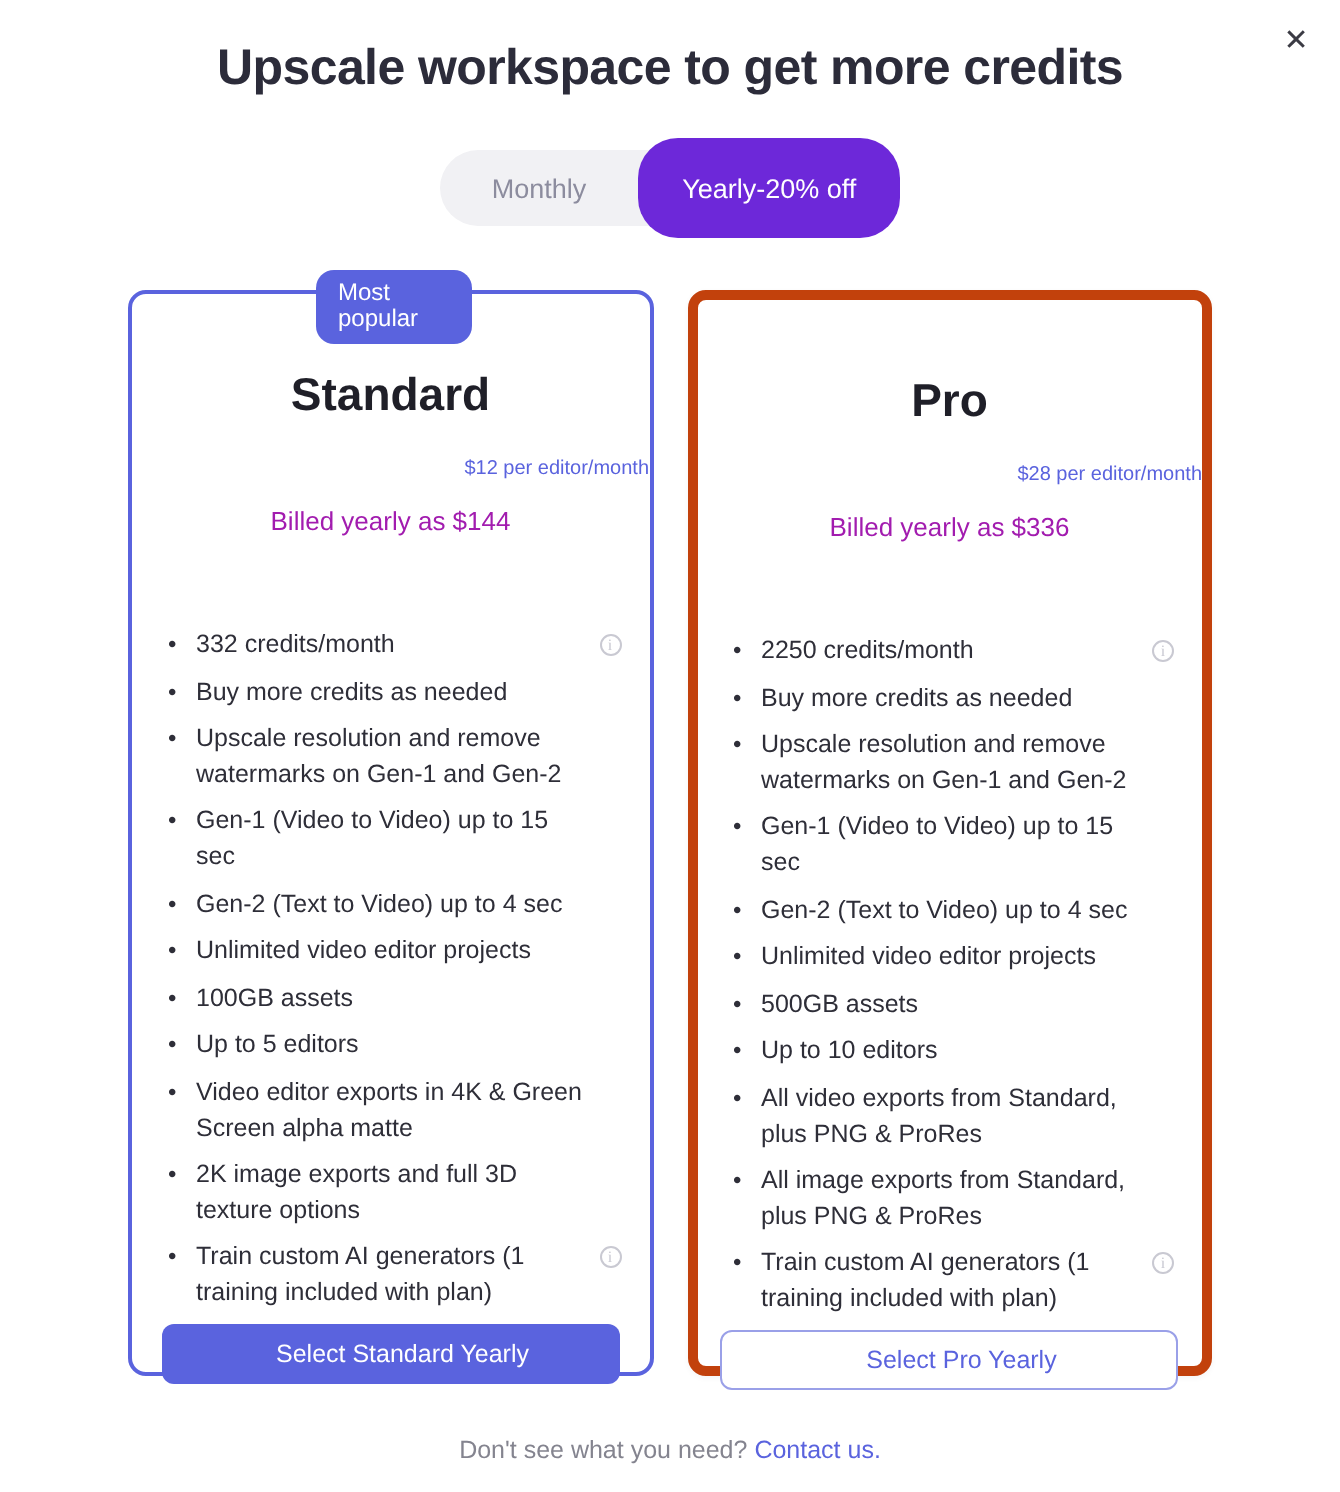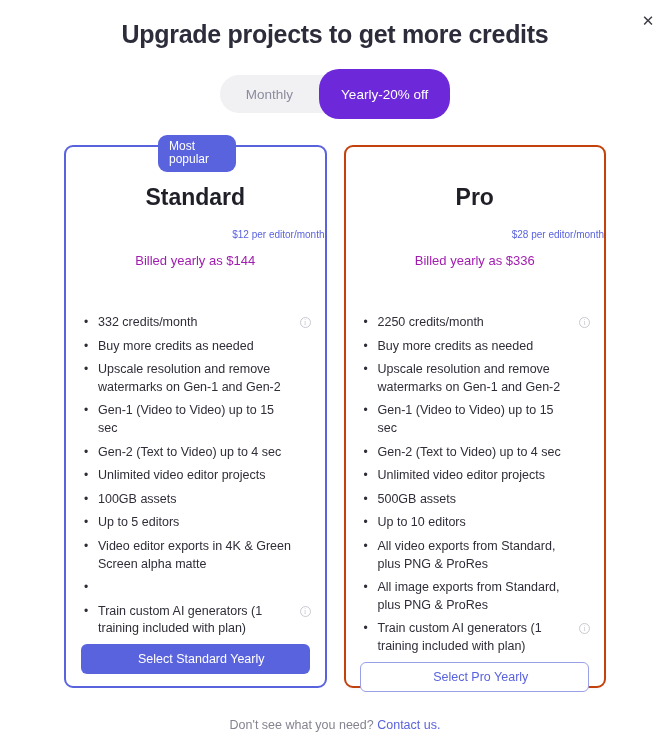--- a/index.html
+++ b/index.html
@@ -102,21 +102,21 @@
     background: #ffffff;
     border-radius: 9px;
     display: flex;
     flex-direction: column;
   }
   .card.featured {
     border: 2px solid #5a63de;
     box-shadow: 0 0 0 0 rgba(0,0,0,0);
   }
   .card.plain {
-    border: 2px solid #c2410c;
+    border: 5px solid #c2410c;
     box-shadow: 0 1px 3px rgba(0,0,0,0.045);
   }
 
   .badge {
     position: absolute;
     top: -12px;
     left: 92px;
     background: #5a63de;
     color: #ffffff;
     border-radius: 9px;
@@ -232,21 +232,21 @@
     cursor: pointer;
   }
 </style>
 </head>
 <body>
 
 <div class="modal">
 
   <button class="close-btn">✕</button>
 
-  <div class="modal-title">Upgrade projects to get more credits</div>
+  <div class="modal-title">Upscale workspace to get more credits</div>
 
   <div class="toggle-wrap">
     <div class="toggle">
       <div class="toggle-opt inactive">Monthly</div>
       <div class="toggle-opt active">Yearly-20% off</div>
     </div>
   </div>
 
   <div class="plans">
       <div class="card featured">
@@ -287,20 +287,21 @@
           <li class="feature">
             <span class="bullet">•</span>
             <span class="ftext">Up to 5 editors</span>
           </li>
           <li class="feature">
             <span class="bullet">•</span>
             <span class="ftext">Video editor exports in 4K &amp; Green Screen alpha matte</span>
           </li>
           <li class="feature">
             <span class="bullet">•</span>
+            <span class="ftext">2K image exports and full 3D texture options</span>
           </li>
           <li class="feature">
             <span class="bullet">•</span>
             <span class="ftext">Train custom AI generators (1 training included with plan)</span>
             <span class="info-icon">i</span>
           </li>
         </ul>
         <div class="cta-wrap">
           <button class="cta filled">Select Standard Yearly</button>
         </div>

